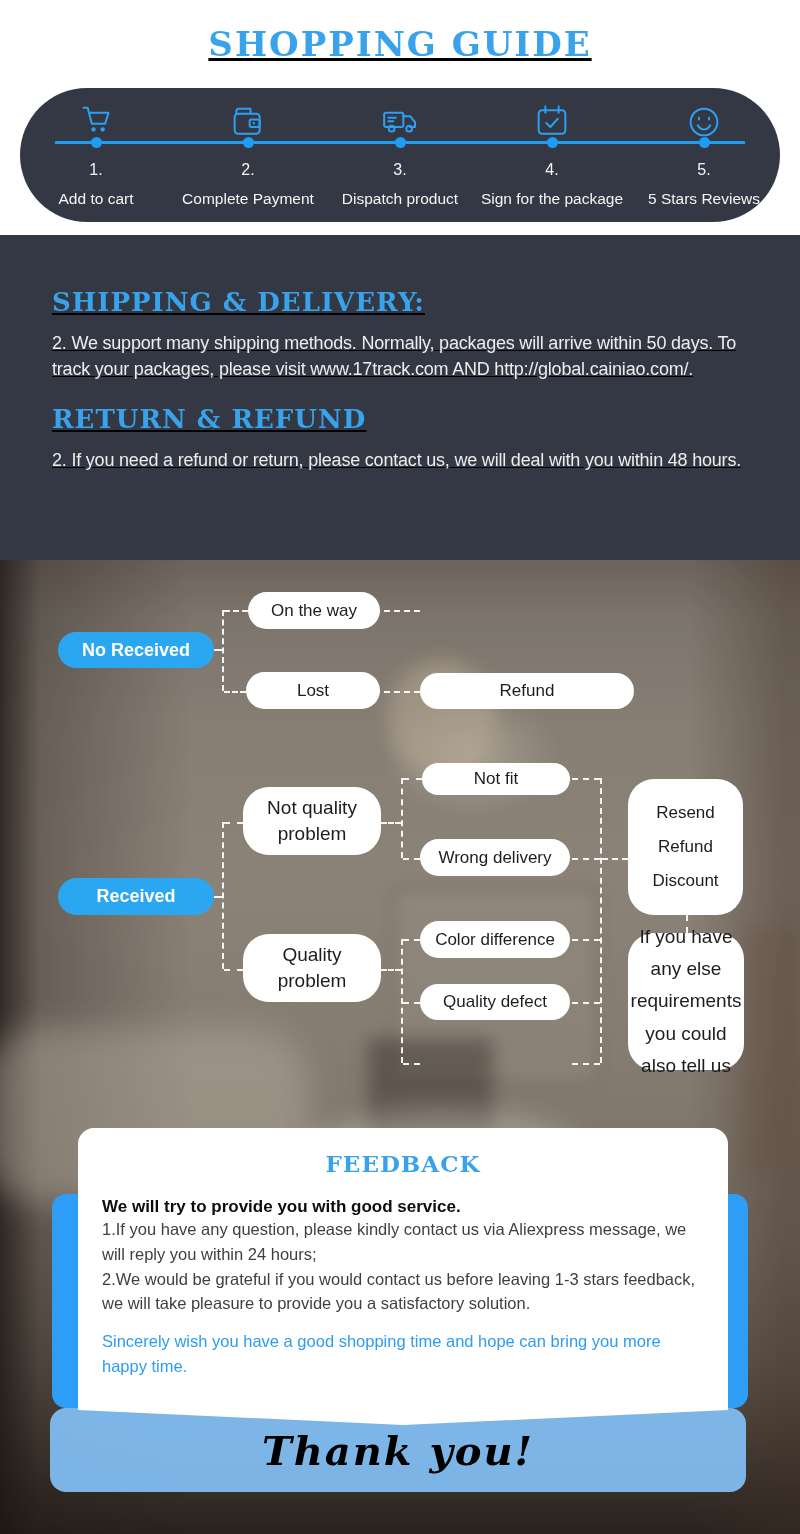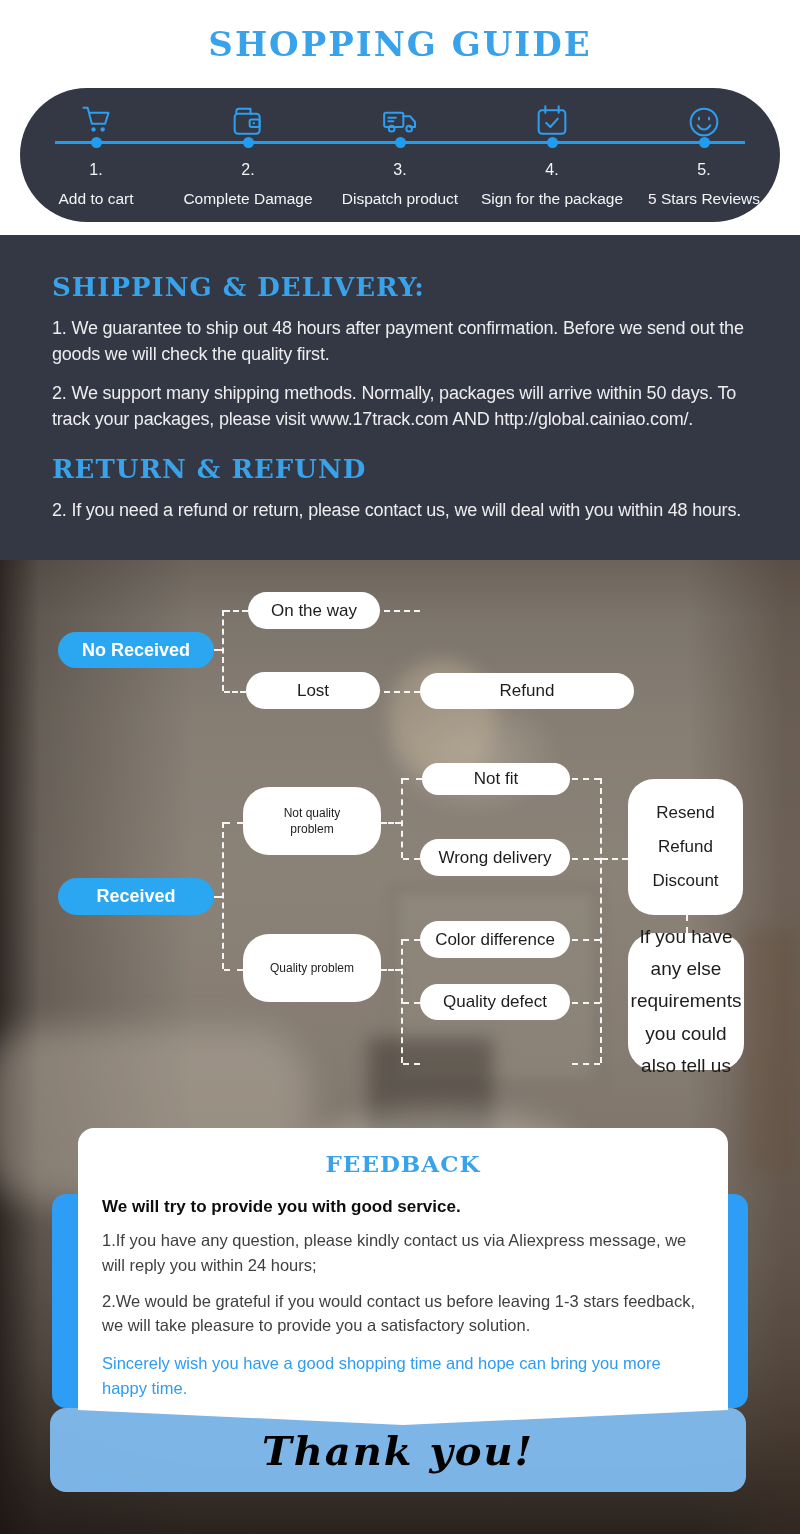--- a/index.html
+++ b/index.html
@@ -1,17 +1,17 @@
 <!DOCTYPE html>
 <html><head>
 <meta charset="utf-8">
 <style>
   html,body{margin:0;padding:0;background:#fff;}
   .page{width:800px;height:1534px;margin:0 auto;position:relative;overflow:hidden;
-        font-family:"Liberation Sans",sans-serif;}
+        font-family:"Liberation Sans",sans-serif;text-decoration:underline;}
 
   
   .header{height:88px;display:flex;align-items:center;justify-content:center;background:#fff;}
   .main-title{font-family:"DejaVu Serif",serif;font-weight:700;font-size:34px;
               letter-spacing:2px;color:#38a3ea;}
 
   
   .banner{height:134px;margin:0 20px;background:#343845;border-radius:67px;position:relative;}
   .steps-line{position:absolute;left:35px;right:35px;top:53px;height:3px;background:#1f9df2;}
   .steps{position:absolute;inset:0;display:flex;}
@@ -21,63 +21,63 @@
   .step .num{margin-top:18px;font-size:16px;color:#f4f4f4;}
   .step .lbl{margin-top:11px;font-size:15.5px;color:#f4f4f4;white-space:nowrap;}
   .icon svg{stroke:#2d9ff0;fill:none;stroke-width:2.4;stroke-linecap:round;stroke-linejoin:round;}
 
   .gap{height:13px;background:#fff;}
 
   
   .info{height:325px;background:#343845;padding:0 52px;box-sizing:border-box;overflow:hidden;}
   .info h2{font-family:"DejaVu Serif",serif;font-weight:700;color:#38a3ea;
            font-size:26px;letter-spacing:1px;margin:0;}
-  .info .h1{padding-top:37px;}
+  .info .h1{padding-top:52px;}
   .info .h2b{padding-top:22px;}
   .info p{color:#ededee;font-size:18px;line-height:1.45;margin:13px 0 0 0;letter-spacing:-0.2px;}
 
   
   .photo{height:974px;position:relative;
     background:
       radial-gradient(ellipse 120px 85px at 59% 20%, rgba(238,228,206,0.45), rgba(238,228,206,0) 75%),
       linear-gradient(90deg, rgba(28,22,18,0.8) 0, rgba(28,22,18,0.3) 5%, rgba(28,22,18,0) 24%),
       linear-gradient(90deg, rgba(0,0,0,0) 86%, rgba(70,52,40,0.4) 98%),
       linear-gradient(180deg,#7b7268 0%,#8f877c 6%,#9a9185 16%,#a0968a 32%,#9a9084 48%,
                       #91877b 62%,#867c70 72%,#6f655a 82%,#52483e 90%,#39312a 96%,#2b251f 100%);}
   .blob{position:absolute;z-index:0;}
   .dim{position:absolute;inset:0;background:rgba(30,26,22,0.16);z-index:1;}
 
   .fc{position:absolute;z-index:2;box-sizing:border-box;}
   .pill{background:#fff;display:flex;align-items:center;justify-content:center;
         font-size:17px;color:#1d1d1d;border-radius:19px;text-align:center;}
   .pill-blue{background:#2aa7f0;color:#fff;font-weight:700;font-size:18px;border-radius:19px;
              display:flex;align-items:center;justify-content:center;}
   .boxw{background:#fff;border-radius:26px;display:flex;align-items:center;justify-content:center;
-        font-size:12px;color:#1d1d1d;text-align:center;line-height:1.35;padding:1px 22px;}
+        font-size:19px;color:#1d1d1d;text-align:center;line-height:1.35;padding:1px 22px;}
   .boxcol{background:#fff;border-radius:26px;display:flex;flex-direction:column;align-items:center;
         justify-content:center;font-size:17px;color:#1d1d1d;text-align:center;gap:14px;}
   .boxsm{background:#fff;border-radius:26px;display:flex;align-items:center;justify-content:center;
         font-size:19px;color:#1d1d1d;text-align:center;line-height:1.7;padding:0 6px;}
   .dh{border-top:2px dashed rgba(255,255,255,0.92);height:0;}
   .dv{border-left:2px dashed rgba(255,255,255,0.92);width:0;}
 
   
   .fb-panel{position:absolute;left:52px;top:634px;width:696px;height:214px;
             background:#2e9df5;border-radius:14px;z-index:2;}
   .fb-banner{position:absolute;left:50px;top:848px;width:696px;height:84px;border-radius:16px;
              background:rgba(128,188,240,0.95);z-index:2;display:flex;align-items:center;justify-content:center;}
   .fb-thanks{font-family:"DejaVu Serif",serif;font-style:italic;font-weight:700;
              font-size:40px;color:#000000;letter-spacing:2px;}
   .fb-card{position:absolute;left:78px;top:568px;width:650px;height:297px;background:#fff;
            border-radius:16px;z-index:3;box-sizing:border-box;padding:22px 24px 0 24px;
            clip-path:polygon(0 0,100% 0,100% calc(100% - 15px),50% 100%,0 calc(100% - 15px));}
   .fb-title{text-align:center;font-family:"DejaVu Serif",serif;font-weight:700;
             font-size:23px;letter-spacing:1px;color:#38a3ea;}
   .fb-intro{margin-top:20px;font-size:17px;font-weight:700;color:#0d0d0d;}
-  .fb-item{margin-top:11px;font-size:16.5px;color:#3f3f3f;line-height:1.5;}
+  .fb-item{margin-top:0;font-size:16.5px;color:#3f3f3f;line-height:1.5;}
   .fb-wish{margin-top:13px;font-size:16.5px;color:#2e9cf0;line-height:1.5;}
 </style>
 </head>
 <body>
 
 <div class="page">
 
   <div class="header">
     <div class="main-title">SHOPPING GUIDE</div>
   </div>
@@ -103,21 +103,21 @@
         <span class="icon">
           <svg width="40" height="40" viewBox="0 0 48 48">
               <path d="M10 14v-3a3 3 0 0 1 3-3h14v6"></path>
               <rect x="8" y="14" width="30" height="24" rx="4"></rect>
               <rect x="26" y="21" width="12" height="9" rx="2"></rect>
               <circle cx="31" cy="25.5" r="1.4" fill="#2d9ff0" stroke="none"></circle>
             </svg>
         </span>
         <span class="dot"></span>
         <span class="num">2.</span>
-        <span class="lbl">Complete Damage</span>
+        <span class="lbl">Complete Payment</span>
       </div>
 
       <div class="step">
         <span class="icon">
           <svg width="42" height="40" viewBox="0 0 48 48">
               <rect x="5" y="13" width="23" height="17" rx="2"></rect>
               <path d="M28 17h8l6 7v6h-6"></path>
               <path d="M10 19h9M10 23h6"></path>
               <circle cx="14" cy="32" r="3.4"></circle>
               <circle cx="35" cy="32" r="3.4"></circle>
@@ -152,21 +152,20 @@
         <span class="lbl">5 Stars Reviews</span>
       </div>
 
     </div>
   </div>
 
   <div class="gap"></div>
 
   <div class="info">
     <h2 class="h1">SHIPPING &amp; DELIVERY:</h2>
-    <p>1. We guarantee to ship out 48 hours after payment confirmation. Before we send out the goods we will check the quality first.</p>
     <p>2. We support many shipping methods. Normally, packages will arrive within 50 days. To track your packages, please visit www.17track.com AND http://global.cainiao.com/.</p>
     <h2 class="h2b">RETURN &amp; REFUND</h2>
     <p>2. If you need a refund or return, please contact us, we will deal with you within 48 hours.</p>
   </div>
 
   <div class="photo">
 
     <div class="blob" style="left:388px;top:100px;width:108px;height:118px;background:rgba(216,200,172,0.5);border-radius:50%;filter:blur(9px);"></div>
     <div class="blob" style="left:390px;top:325px;width:195px;height:185px;background:rgba(176,170,156,0.32);border:8px solid rgba(128,120,106,0.4);filter:blur(6px);"></div>
     <div class="blob" style="left:-20px;top:468px;width:330px;height:175px;background:rgba(212,202,186,0.45);border-radius:60px;filter:blur(16px);"></div>

